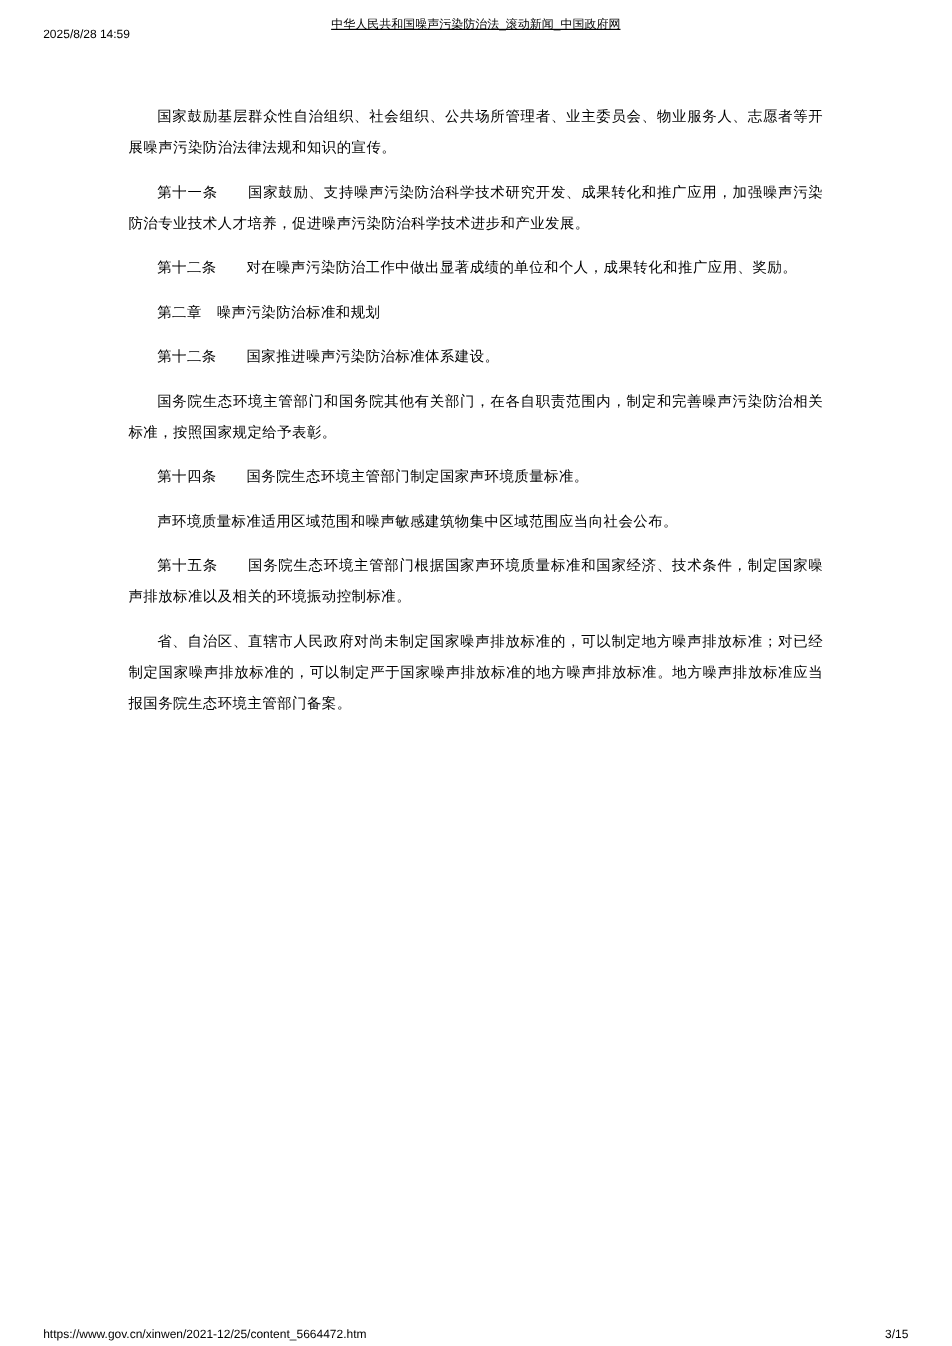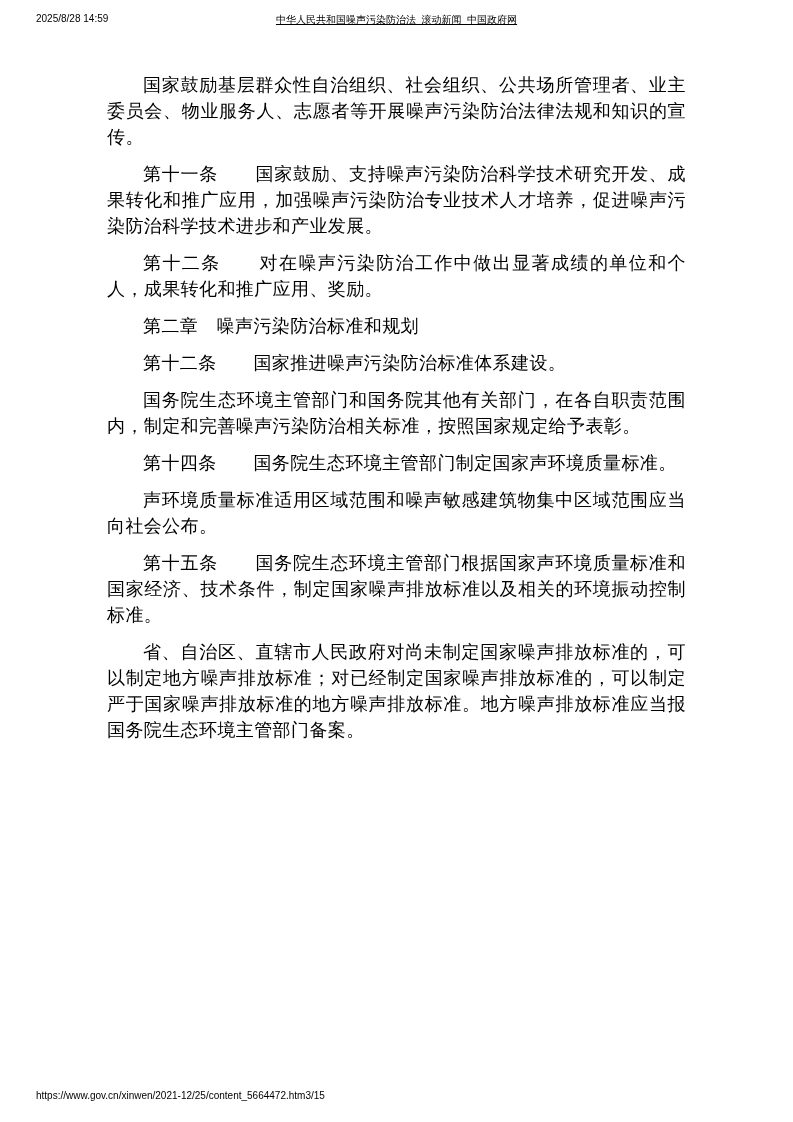--- a/index.html
+++ b/index.html
@@ -25,53 +25,54 @@
     left: 36px;
     right: 36px;
     height: 14px;
     font-family: "Liberation Sans", "DejaVu Sans", sans-serif;
     font-size: 10px;
     color: #000000;
   }
   .header-date {
     position: absolute;
     left: 0;
-    top: 0;
+    top: 11px;
     white-space: nowrap;
     text-align: center;
   }
   .header-title {
     display: block;
     width: 100%;
     text-align: center;
     white-space: nowrap;
     text-decoration: underline;
   }
   
   .doc-body {
     position: absolute;
-    top: 72px;
+    top: 84px;
     left: 107px;
     width: 579px;
-    font-size: 18px;
+    font-size: 12px;
     line-height: 26px;
     text-align: justify;
     letter-spacing: 0.4px;
   }
   .doc-body p.para {
     margin: 0 0 11px 0;
     text-indent: 2em;
   }
   
   .page-footer {
     position: absolute;
     left: 36px;
     right: 36px;
-    bottom: 21px;
+    bottom: 4px;
     display: flex;
+    justify-content: space-between;
     align-items: flex-end;
     font-family: "Liberation Sans", "DejaVu Sans", sans-serif;
     font-size: 10px;
     color: #000000;
   }
   .footer-url { white-space: nowrap; }
   .footer-page { white-space: nowrap; }
 </style>
 </head>
 <body>

